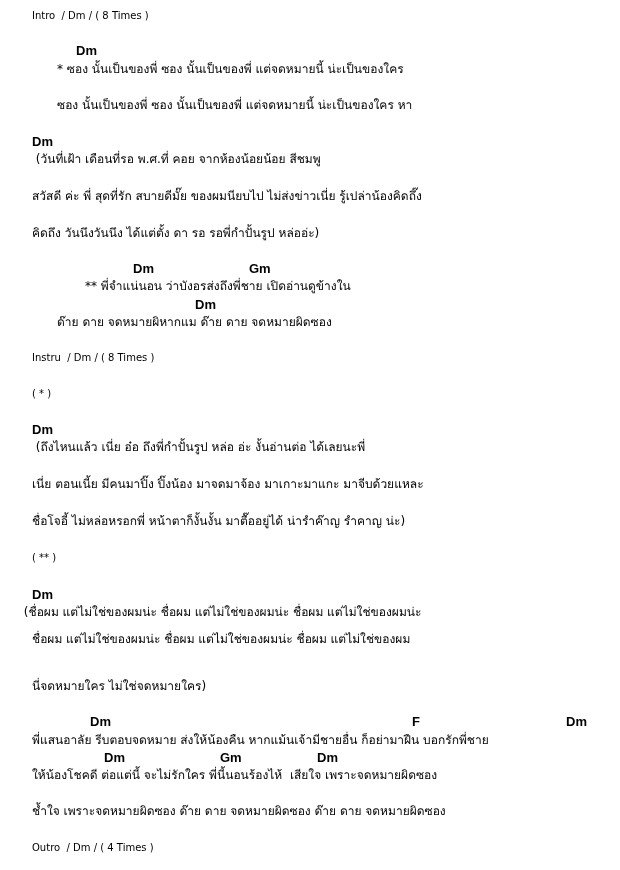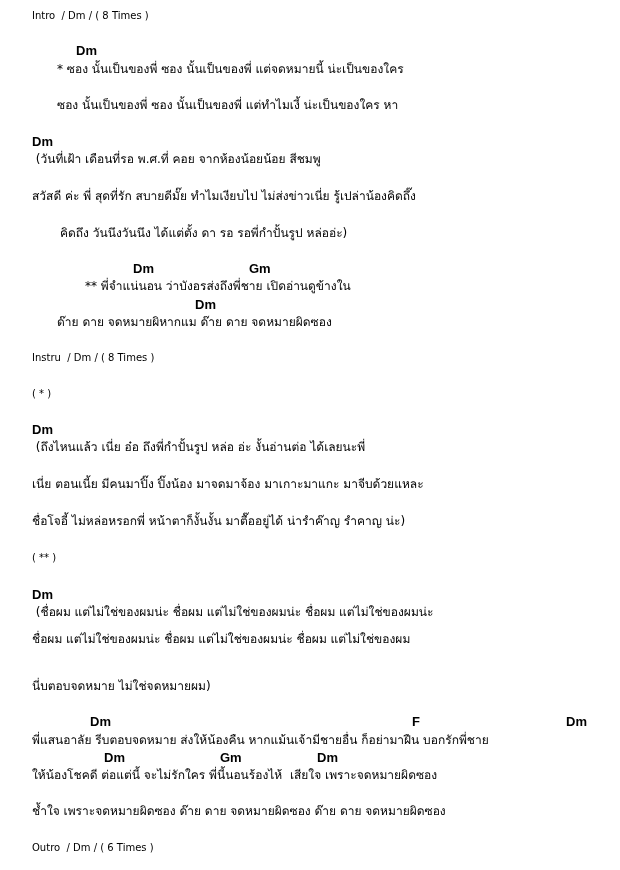--- a/index.html
+++ b/index.html
@@ -17,54 +17,54 @@
 </style>
 </head>
 <body>
 
 <div>
 
   <div class="ln hd" style="left:32px; top:8px;">Intro  / Dm / ( 8 Times )</div>
 
   <div class="ln ch" style="left:76px; top:43px;">Dm</div>
   <div class="ln ly" style="left:57px; top:61px;">* ซอง นั้นเป็นของพี่ ซอง นั้นเป็นของพี่ แต่จดหมายนี้ น่ะเป็นของใคร</div>
-  <div class="ln ly" style="left:57px; top:97px;">ซอง นั้นเป็นของพี่ ซอง นั้นเป็นของพี่ แต่ทำไมเงี้ น่ะเป็นของใคร หา</div>
+  <div class="ln ly" style="left:57px; top:97px;">ซอง นั้นเป็นของพี่ ซอง นั้นเป็นของพี่ แต่จดหมายนี้ น่ะเป็นของใคร หา</div>
 
   <div class="ln ch" style="left:32px; top:134px;">Dm</div>
   <div class="ln ly" style="left:32px; top:151px;"> (วันที่เฝ้า เดือนที่รอ พ.ศ.ที่ คอย จากห้องน้อยน้อย สีชมพู</div>
-  <div class="ln ly" style="left:32px; top:188px;">สวัสดี ค่ะ พี่ สุดที่รัก สบายดีมั๊ย ทำไมเงียบไป ไม่ส่งข่าวเนี่ย รู้เปล่าน้องคิดถึ๊ง</div>
-  <div class="ln ly" style="left:32px; top:225px;margin-left:28px;">คิดถึง วันนึงวันนึง ได้แต่ตั้ง ดา รอ รอพี่กำปั้นรูป หล่ออ่ะ)</div>
+  <div class="ln ly" style="left:32px; top:188px;">สวัสดี ค่ะ พี่ สุดที่รัก สบายดีมั๊ย ของผมนียบไป ไม่ส่งข่าวเนี่ย รู้เปล่าน้องคิดถึ๊ง</div>
+  <div class="ln ly" style="left:32px; top:225px;">คิดถึง วันนึงวันนึง ได้แต่ตั้ง ดา รอ รอพี่กำปั้นรูป หล่ออ่ะ)</div>
 
   <div class="ln ch" style="left:133px; top:261px;">Dm</div>
   <div class="ln ch" style="left:249px; top:261px;">Gm</div>
   <div class="ln ly" style="left:57px; top:278px;margin-left:28px;">** พี่จำแน่นอน ว่าบังอรส่งถึงพี่ชาย เปิดอ่านดูข้างใน</div>
   <div class="ln ch" style="left:195px; top:297px;">Dm</div>
   <div class="ln ly" style="left:57px; top:314px;">ด๊าย ดาย จดหมายผิหากแม ด๊าย ดาย จดหมายผิดซอง</div>
 
   <div class="ln hd" style="left:32px; top:350px;">Instru  / Dm / ( 8 Times )</div>
 
   <div class="ln hd" style="left:32px; top:386px;">( * )</div>
 
   <div class="ln ch" style="left:32px; top:422px;">Dm</div>
   <div class="ln ly" style="left:32px; top:439px;"> (ถึงไหนแล้ว เนี่ย อ๋อ ถึงพี่กำปั้นรูป หล่อ อ่ะ งั้นอ่านต่อ ได้เลยนะพี่</div>
   <div class="ln ly" style="left:32px; top:476px;">เนี่ย ตอนเนี้ย มีคนมาปิ๊ง ปิ๊งน้อง มาจดมาจ้อง มาเกาะมาแกะ มาจีบด้วยแหละ</div>
   <div class="ln ly" style="left:32px; top:513px;">ชื่อโจอี้ ไม่หล่อหรอกพี่ หน้าตาก็งั้นงั้น มาตื๊ออยู่ได้ น่ารำค๊าญ รำคาญ น่ะ)</div>
 
   <div class="ln hd" style="left:32px; top:550px;">( ** )</div>
 
   <div class="ln ch" style="left:32px; top:587px;">Dm</div>
-  <div class="ln ly" style="left:32px; top:604px;"> (ชื่อผม แต่ไม่ใช่ของผมน่ะ ชื่อผม แต่ไม่ใช่ของผมน่ะ ชื่อผม แต่ไม่ใช่ของผมน่ะ</div>
+  <div class="ln ly" style="left:20px; top:604px;"> (ชื่อผม แต่ไม่ใช่ของผมน่ะ ชื่อผม แต่ไม่ใช่ของผมน่ะ ชื่อผม แต่ไม่ใช่ของผมน่ะ</div>
   <div class="ln ly" style="left:32px; top:631px;">ชื่อผม แต่ไม่ใช่ของผมน่ะ ชื่อผม แต่ไม่ใช่ของผมน่ะ ชื่อผม แต่ไม่ใช่ของผม</div>
-  <div class="ln ly" style="left:32px; top:678px;">นี่บตอบจดหมาย ไม่ใช่จดหมายผม)</div>
+  <div class="ln ly" style="left:32px; top:678px;">นี่จดหมายใคร ไม่ใช่จดหมายใคร)</div>
 
   <div class="ln ch" style="left:90px; top:714px;">Dm</div>
   <div class="ln ch" style="left:412px; top:714px;">F</div>
   <div class="ln ch" style="left:566px; top:714px;">Dm</div>
   <div class="ln ly" style="left:32px; top:732px;">พี่แสนอาลัย รีบตอบจดหมาย ส่งให้น้องคืน หากแม้นเจ้ามีชายอื่น ก็อย่ามาฝืน บอกรักพี่ชาย</div>
   <div class="ln ch" style="left:104px; top:750px;">Dm</div>
   <div class="ln ch" style="left:220px; top:750px;">Gm</div>
   <div class="ln ch" style="left:317px; top:750px;">Dm</div>
   <div class="ln ly" style="left:32px; top:767px;">ให้น้องโชคดี ต่อแต่นี้ จะไม่รักใคร พี่นี้นอนร้องไห้  เสียใจ เพราะจดหมายผิดซอง</div>
   <div class="ln ly" style="left:32px; top:803px;">ช้ำใจ เพราะจดหมายผิดซอง ด๊าย ดาย จดหมายผิดซอง ด๊าย ดาย จดหมายผิดซอง</div>
 
-  <div class="ln hd" style="left:32px; top:840px;">Outro  / Dm / ( 6 Times )</div>
+  <div class="ln hd" style="left:32px; top:840px;">Outro  / Dm / ( 4 Times )</div>
 
 </div>
 
 </body></html>

